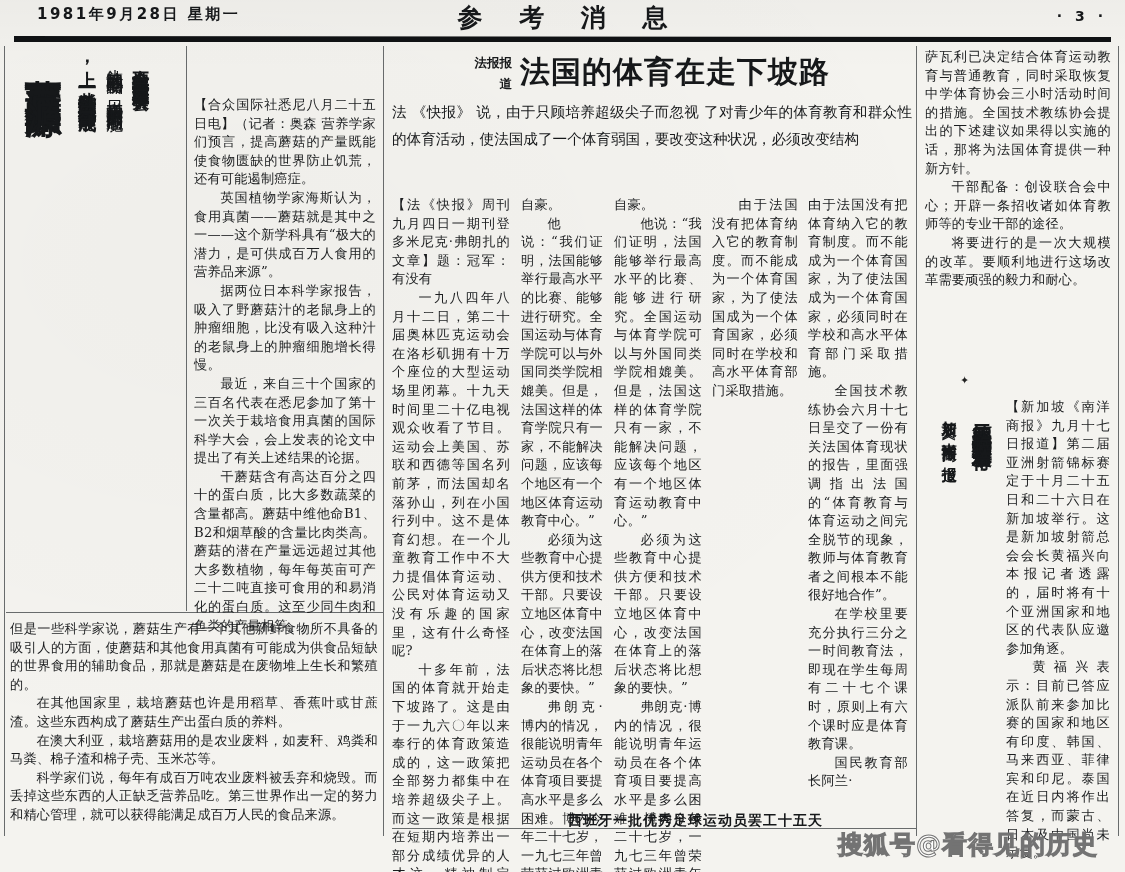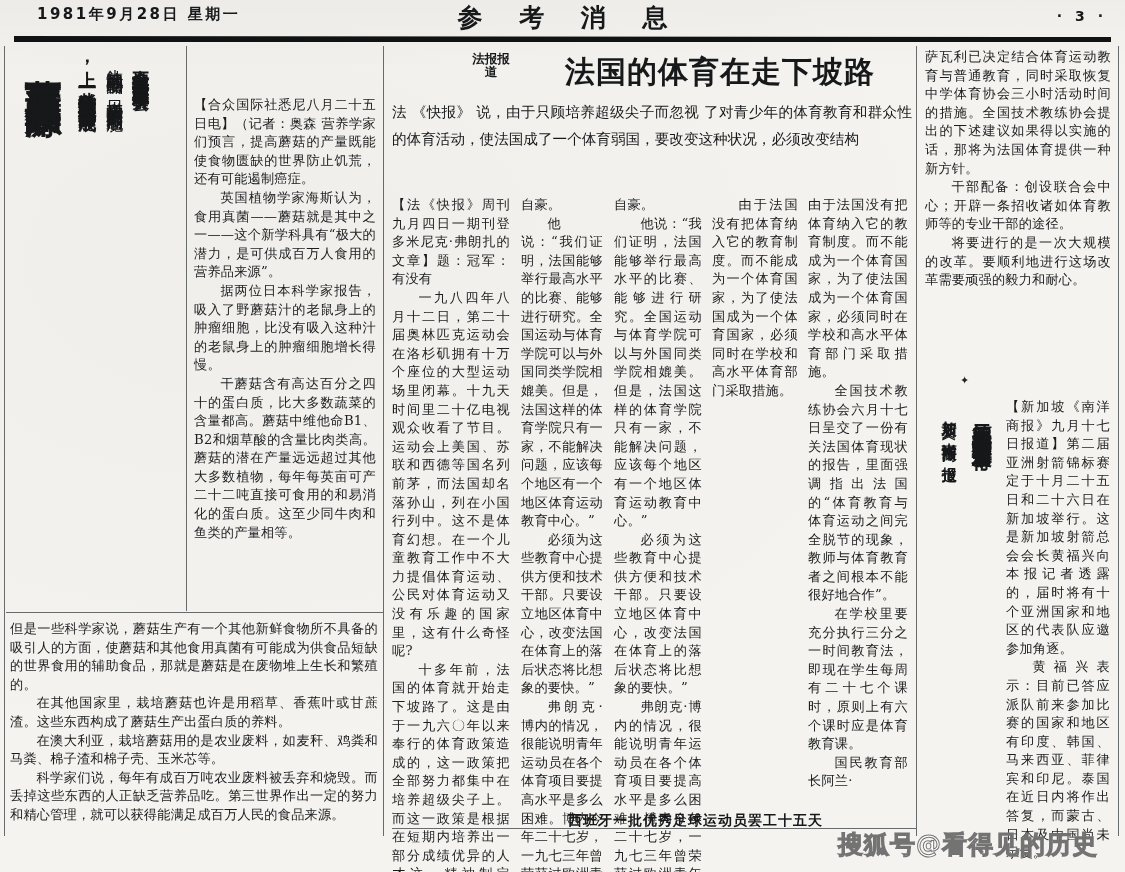--- a/index.html
+++ b/index.html
@@ -91,30 +91,29 @@
     letter-spacing:.2px;
     color:#1b1d1f;
   }
   .col p{margin:0;text-indent:2em;}
   .col p.noind{text-indent:0;}
 
   
   .kicker{
     position:absolute;left:470px;top:52px;
     width:42px;
-    font-size:12.5px;font-weight:bold;line-height:13px;
-    font-family:"DejaVu Sans","Liberation Sans",sans-serif;
-    text-align:center;
+    font-size:12.5px;font-weight:bold;line-height:21px;
+    font-family:"DejaVu Sans","Liberation Sans",sans-serif;
+    text-align:right;
   }
   .center-hl{
     position:absolute;left:520px;top:52px;
     font-size:30px;font-weight:bold;letter-spacing:1px;
     font-family:"DejaVu Sans","Liberation Sans",sans-serif;
     white-space:nowrap;
-    margin-left:45px;
   }
   .lead{
     position:absolute;left:392px;top:98px;width:520px;
     font-size:14.6px;line-height:27px;text-align:justify;
     text-justify:inter-ideograph;
   }
 
   
   .sg-kicker{
     position:absolute;left:941px;top:408px;
@@ -173,20 +172,21 @@
 
   <div class="hl-main vtext">蘑菇可成为重要的食品来源</div>
   <div class="hl-sub1 vtext">上，一些科学家认为增加蘑菇和其他食用真菌的产量可能成</div>
   <div class="hl-sub2 vtext">为缺粮地区的辅助食品  日本科学家研究用蘑菇汁抑制癌细胞</div>
   <div class="hl-sub3 vtext">合众社报道在第十一届讨论食用真菌培植的国际科学大会</div>
 
   <div class="col" id="left-col1" style="left:194px;top:56px;width:182px;margin-top:40px;">
       <p class="noind">【合众国际社悉尼八月二十五日电】（记者：奥森  营养学家们预言，提高蘑菇的产量既能使食物匮缺的世界防止饥荒，还有可能遏制癌症。</p>
       <p>英国植物学家海斯认为，食用真菌——蘑菇就是其中之一——这个新学科具有“极大的潜力，是可供成百万人食用的营养品来源”。</p>
       <p>据两位日本科学家报告，吸入了野蘑菇汁的老鼠身上的肿瘤细胞，比没有吸入这种汁的老鼠身上的肿瘤细胞增长得慢。</p>
+      <p>最近，来自三十个国家的三百名代表在悉尼参加了第十一次关于栽培食用真菌的国际科学大会，会上发表的论文中提出了有关上述结果的论据。</p>
       <p>干蘑菇含有高达百分之四十的蛋白质，比大多数蔬菜的含量都高。蘑菇中维他命B1、B2和烟草酸的含量比肉类高。蘑菇的潜在产量远远超过其他大多数植物，每年每英亩可产二十二吨直接可食用的和易消化的蛋白质。这至少同牛肉和鱼类的产量相等。</p>
     </div>
 
   <div class="col" id="left-colwide" style="left:10px;top:620px;width:368px;">
       <p class="noind">但是一些科学家说，蘑菇生产有一个其他新鲜食物所不具备的吸引人的方面，使蘑菇和其他食用真菌有可能成为供食品短缺的世界食用的辅助食品，那就是蘑菇是在废物堆上生长和繁殖的。</p>
       <p>在其他国家里，栽培蘑菇也许是用稻草、香蕉叶或甘蔗渣。这些东西构成了蘑菇生产出蛋白质的养料。</p>
       <p>在澳大利亚，栽培蘑菇用的是农业废料，如麦秆、鸡粪和马粪、棉子渣和棉子壳、玉米芯等。</p>
       <p>科学家们说，每年有成百万吨农业废料被丢弃和烧毁。而丢掉这些东西的人正缺乏营养品吃。第三世界作出一定的努力和精心管理，就可以获得能满足成百万人民的食品来源。</p>
     </div>
 

